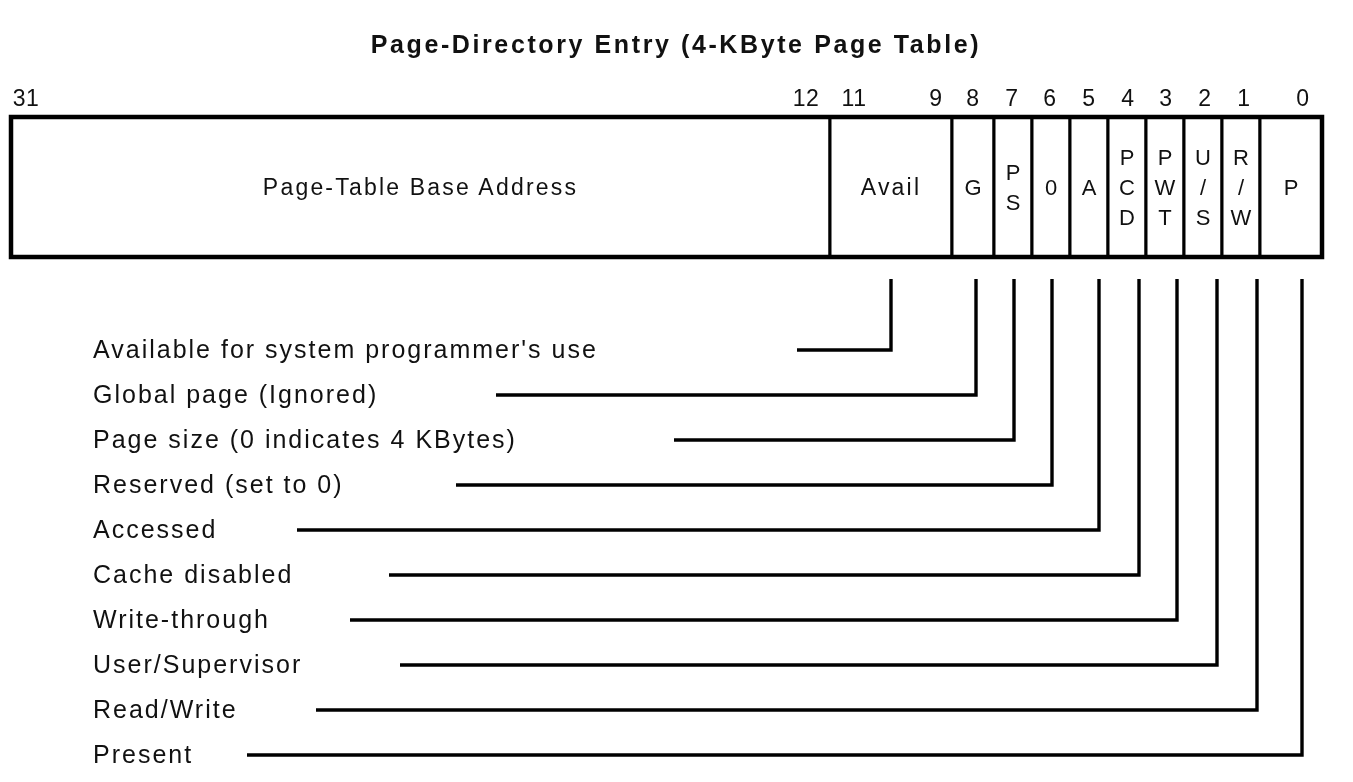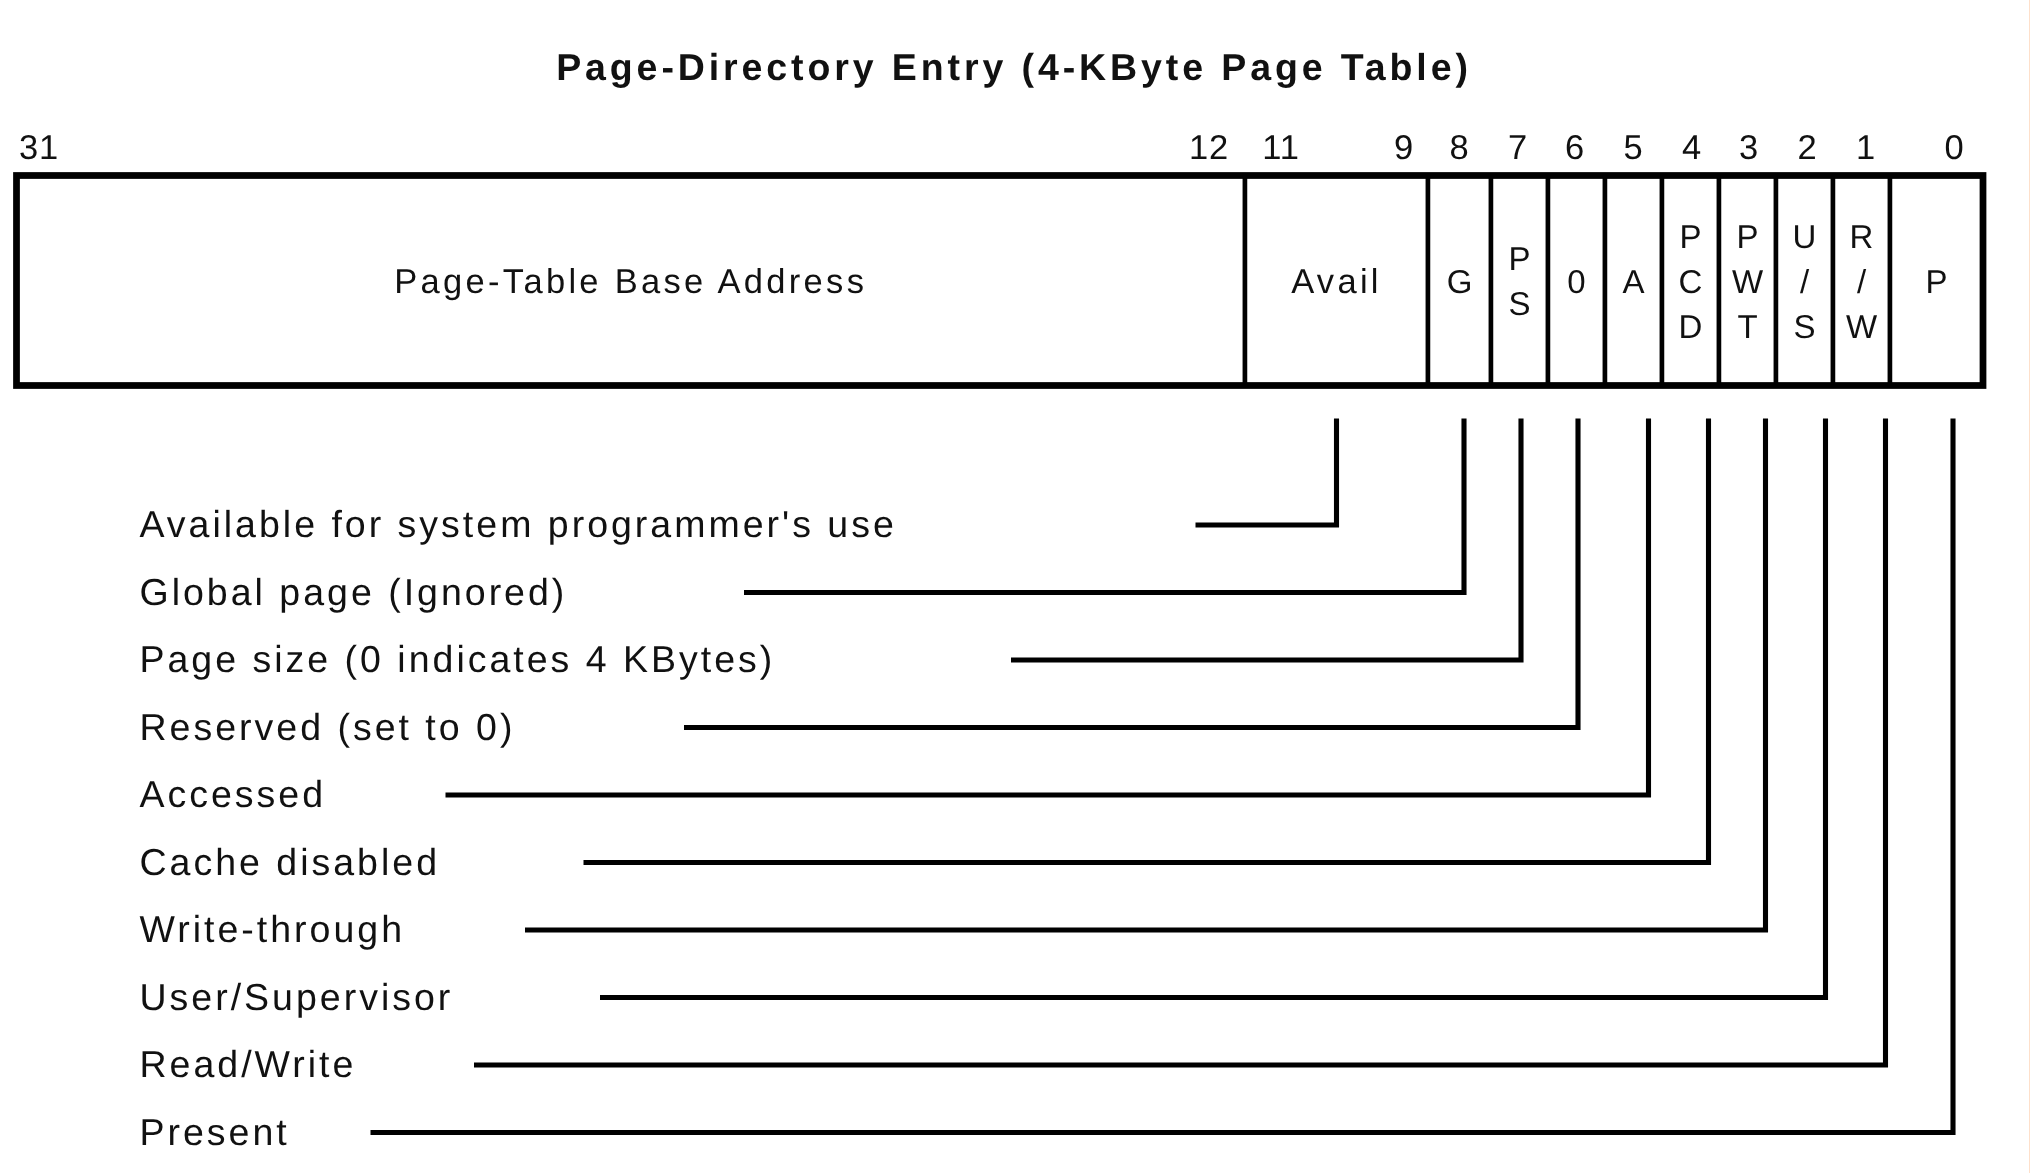--- a/index.html
+++ b/index.html
@@ -11,21 +11,21 @@
     width: 1353px;
     height: 782px;
     overflow: hidden;
     font-family: "Liberation Sans", sans-serif;
     color: #1a1a1a;
   }
   #root {
     position: relative;
     width: 1353px;
     height: 782px;
-    background: #f97316;
+    background: #d946ef;
   }
   svg.diagram {
     position: absolute;
     left: 0;
     top: 0;
     width: 1353px;
     height: 782px;
     display: block;
   }
   .diag-title {

